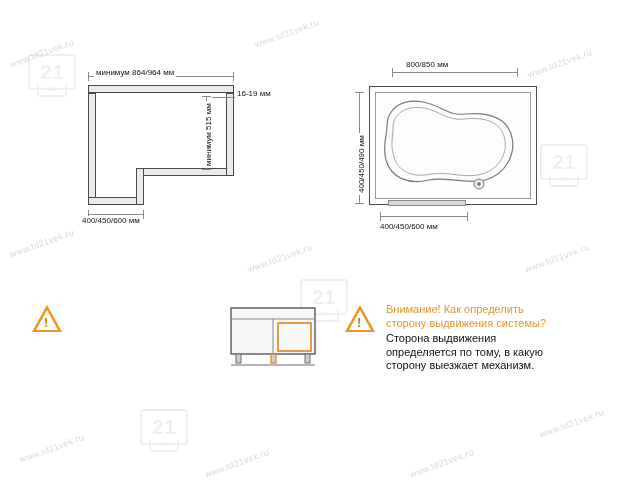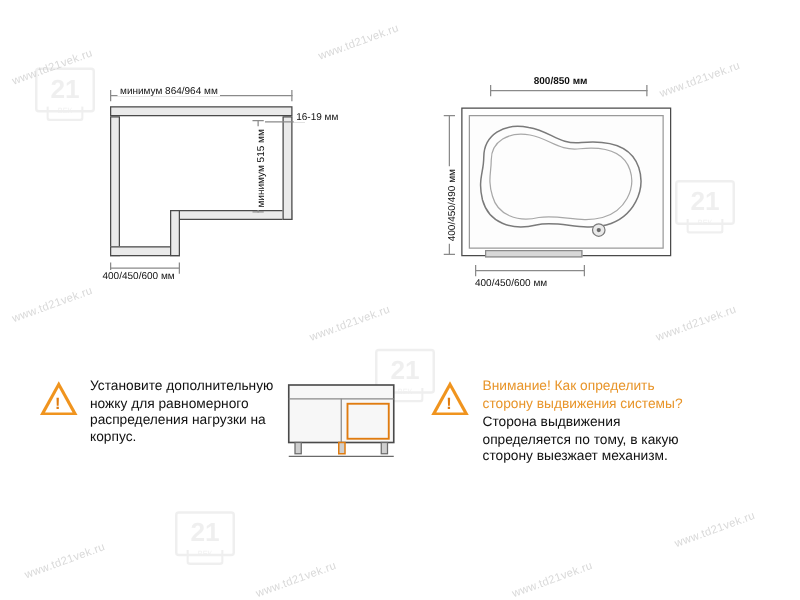--- a/index.html
+++ b/index.html
@@ -168,21 +168,21 @@
 
   <div class="line h thin" style="left:88px; top:214px; width:56px;"></div>
   <div class="line v thin" style="left:88px; top:210px; height:9px;"></div>
   <div class="line v thin" style="left:143px; top:210px; height:9px;"></div>
   <div class="dim-label" style="left:80px; top:216px;">400/450/600 мм</div>
 
 
   <div class="line h thin" style="left:392px; top:72px; width:126px;"></div>
   <div class="line v thin" style="left:392px; top:68px; height:9px;"></div>
   <div class="line v thin" style="left:517px; top:68px; height:9px;"></div>
-  <div class="dim-label" style="left:425px; top:60px;font-weight:bold;">800/850 мм</div>
+  <div class="dim-label" style="left:404px; top:60px;">800/850 мм</div>
 
   <div class="body-outline" style="left:369px; top:86px; width:168px; height:119px; background:#ffffff;"></div>
   <div class="body-outline" style="left:375px; top:92px; width:156px; height:107px; border-color:#9a9a9a; border-width:1px;"></div>
 
   <svg style="position:absolute; left:369px; top:86px;" width="170" height="121">
     <path d="M18,40 C18,22 34,12 54,16 C72,19 78,30 96,28 C118,26 136,30 142,48 C148,66 138,88 116,94 C96,99 78,90 60,94 C40,99 22,92 17,74 C13,58 18,52 18,40 Z" fill="#fdfdfd" stroke="#7a7a7a" stroke-width="1.2"></path>
     <path d="M24,42 C24,27 38,19 55,22 C71,25 78,35 95,33 C115,31 130,35 135,50 C140,65 131,83 113,88 C95,93 79,85 62,88 C45,92 29,86 25,71 C21,58 24,52 24,42 Z" fill="none" stroke="#a8a8a8" stroke-width="1"></path>
     <circle cx="110" cy="98" r="5" fill="#e9e9e9" stroke="#7a7a7a" stroke-width="1"></circle>
     <circle cx="110" cy="98" r="1.7" fill="#6a6a6a"></circle>
   </svg>
@@ -195,21 +195,20 @@
   <div class="dim-label vert" style="left:357px; top:195px;">400/450/490 мм</div>
 
   <div class="line h thin" style="left:380px; top:216px; width:88px;"></div>
   <div class="line v thin" style="left:380px; top:212px; height:9px;"></div>
   <div class="line v thin" style="left:467px; top:212px; height:9px;"></div>
   <div class="dim-label" style="left:378px; top:222px;">400/450/600 мм</div>
 
   <div class="warn-tri" style="left:32px; top:305px;"></div>
   <div class="warn-tri-inner" style="left:36px; top:310px;"></div>
   <div class="warn-bang" style="left:44px; top:315px;">!</div>
-  <div class="note-text" style="left:72px; top:303px; width:148px;">Установите дополнительную ножку для равномерного распределения нагрузки на корпус.</div>
 
   <svg style="position:absolute; left:228px; top:305px;" width="90" height="65">
     <rect x="3" y="3" width="84" height="46" fill="#f7f7f7" stroke="#4a4a4a" stroke-width="1.3"></rect>
     <line x1="3" y1="14" x2="87" y2="14" stroke="#8a8a8a" stroke-width="1"></line>
     <line x1="45" y1="14" x2="45" y2="49" stroke="#8a8a8a" stroke-width="1"></line>
     <rect x="50" y="18" width="33" height="28" fill="none" stroke="#e07c10" stroke-width="1.5"></rect>
     <rect x="8" y="49" width="5" height="9" fill="#cfcfcf" stroke="#6a6a6a" stroke-width="1"></rect>
     <rect x="43" y="49" width="5" height="9" fill="#cfcfcf" stroke="#e07c10" stroke-width="1.2"></rect>
     <rect x="77" y="49" width="5" height="9" fill="#cfcfcf" stroke="#6a6a6a" stroke-width="1"></rect>
     <line x1="3" y1="60" x2="87" y2="60" stroke="#6a6a6a" stroke-width="1"></line>

